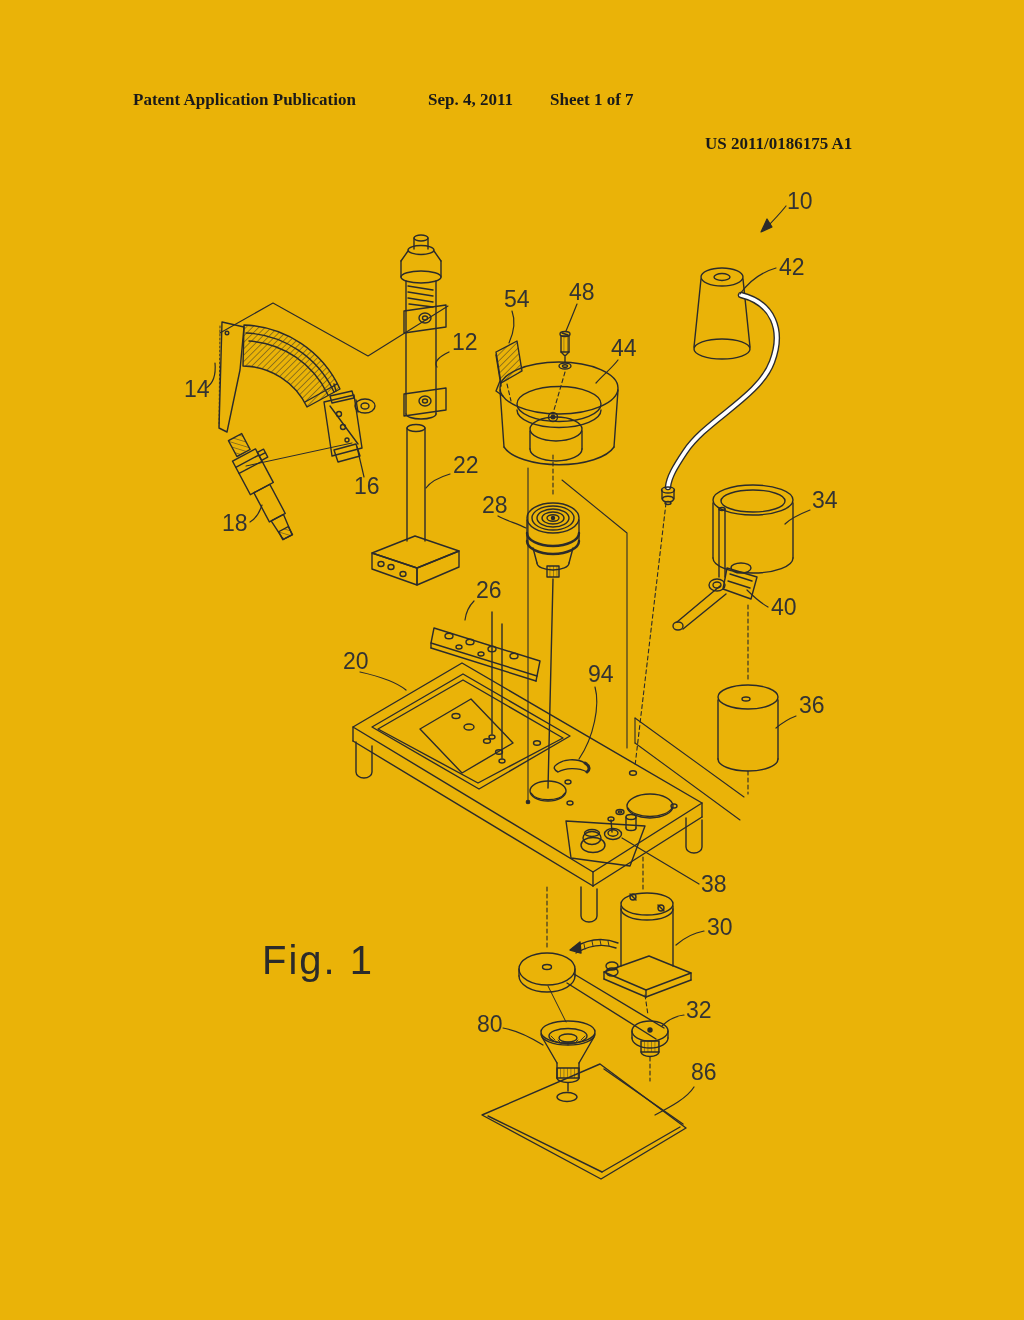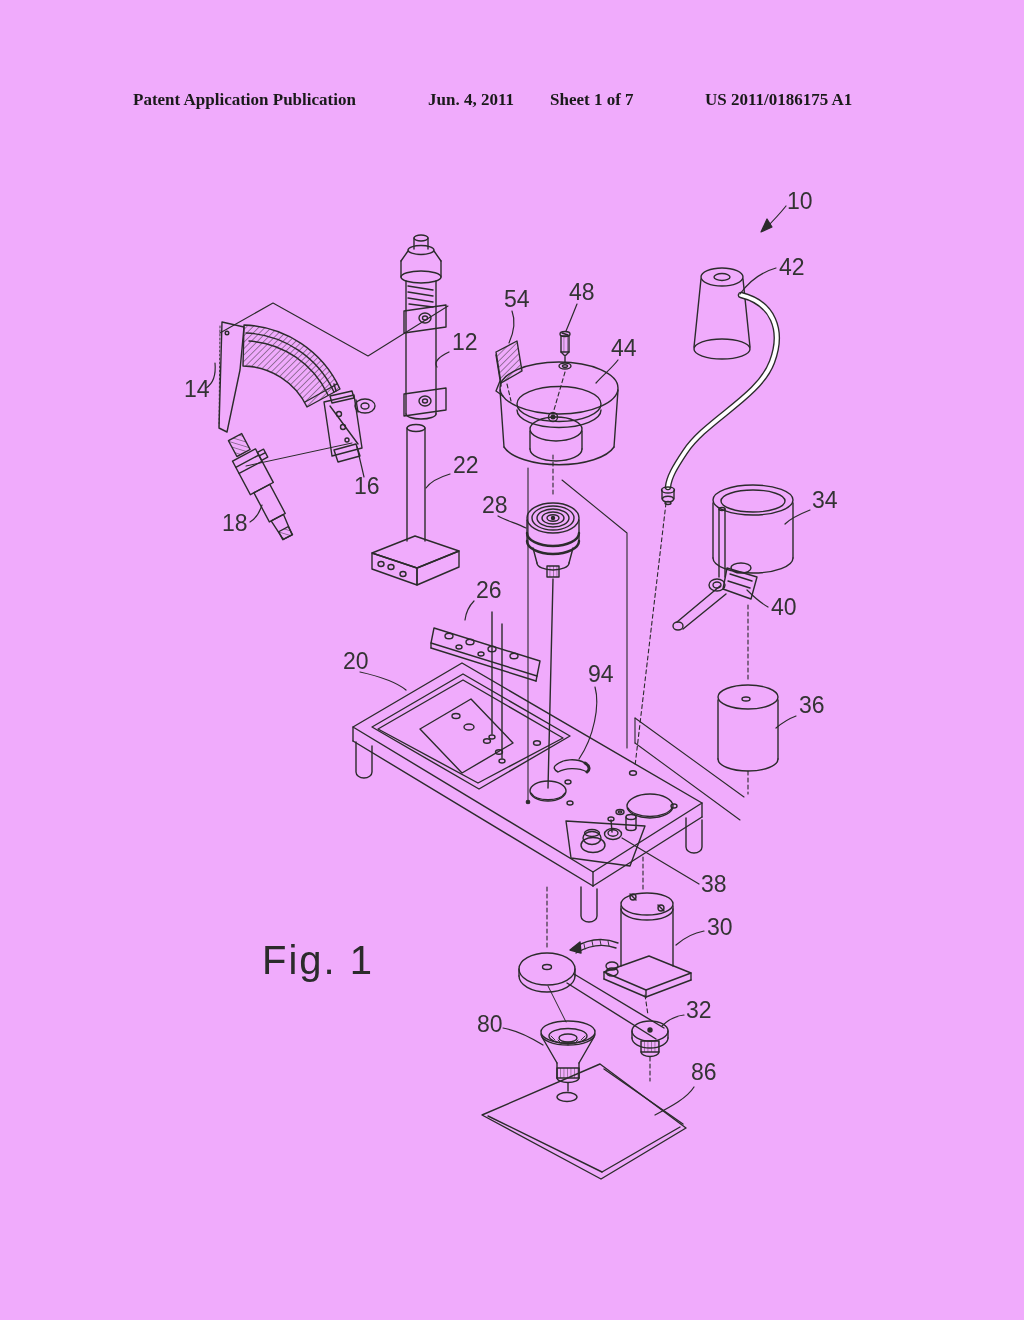--- a/index.html
+++ b/index.html
@@ -1,35 +1,35 @@
 <!DOCTYPE html>
 <html><head>
 <meta charset="utf-8">
 <style>
   html,body{margin:0;padding:0;background:#e8e8e8;}
-  .page{position:relative;width:1024px;height:1320px;background:#f0abfc;overflow:hidden;
+  .page{position:relative;width:1024px;height:1320px;background:#eab308;overflow:hidden;
         font-family:"Liberation Serif", serif;}
   .hdr{position:absolute;top:90px;left:0;width:100%;height:24px;color:#1a1a1a;}
   .hdr span{position:absolute;font-weight:bold;font-size:17px;white-space:nowrap;}
   .hdr .h-left{left:133px;}
   .hdr .h-date{left:428px;}
   .hdr .h-sheet{left:550px;}
-  .hdr .h-num{left:705px;}
+  .hdr .h-num{left:705px;margin-top:44px;}
   svg{position:absolute;left:0;top:0;}
   .num{font-family:"Liberation Sans", sans-serif;font-size:23px;fill:#333;stroke:none;}
   .fig{font-family:"Liberation Sans", sans-serif;font-size:40px;letter-spacing:2px;fill:#2b2b2b;stroke:none;}
 </style>
 </head>
 <body>
 
 <div class="page">
 
   <div class="hdr">
     <span class="h-left">Patent Application Publication</span>
-    <span class="h-date">Jun. 4, 2011</span>
+    <span class="h-date">Sep. 4, 2011</span>
     <span class="h-sheet">Sheet 1 of 7</span>
     <span class="h-num">US 2011/0186175 A1</span>
   </div>
 
   <svg width="1024" height="1320" viewBox="0 0 1024 1320">
     <defs>
       <pattern id="hx" width="4.5" height="4.5" patternUnits="userSpaceOnUse" patternTransform="rotate(45)">
         <line x1="0" y1="0" x2="0" y2="4.5" stroke="#2b2b2b" stroke-width="0.9"></line>
       </pattern>
       <pattern id="hv" width="3.5" height="3.5" patternUnits="userSpaceOnUse">

